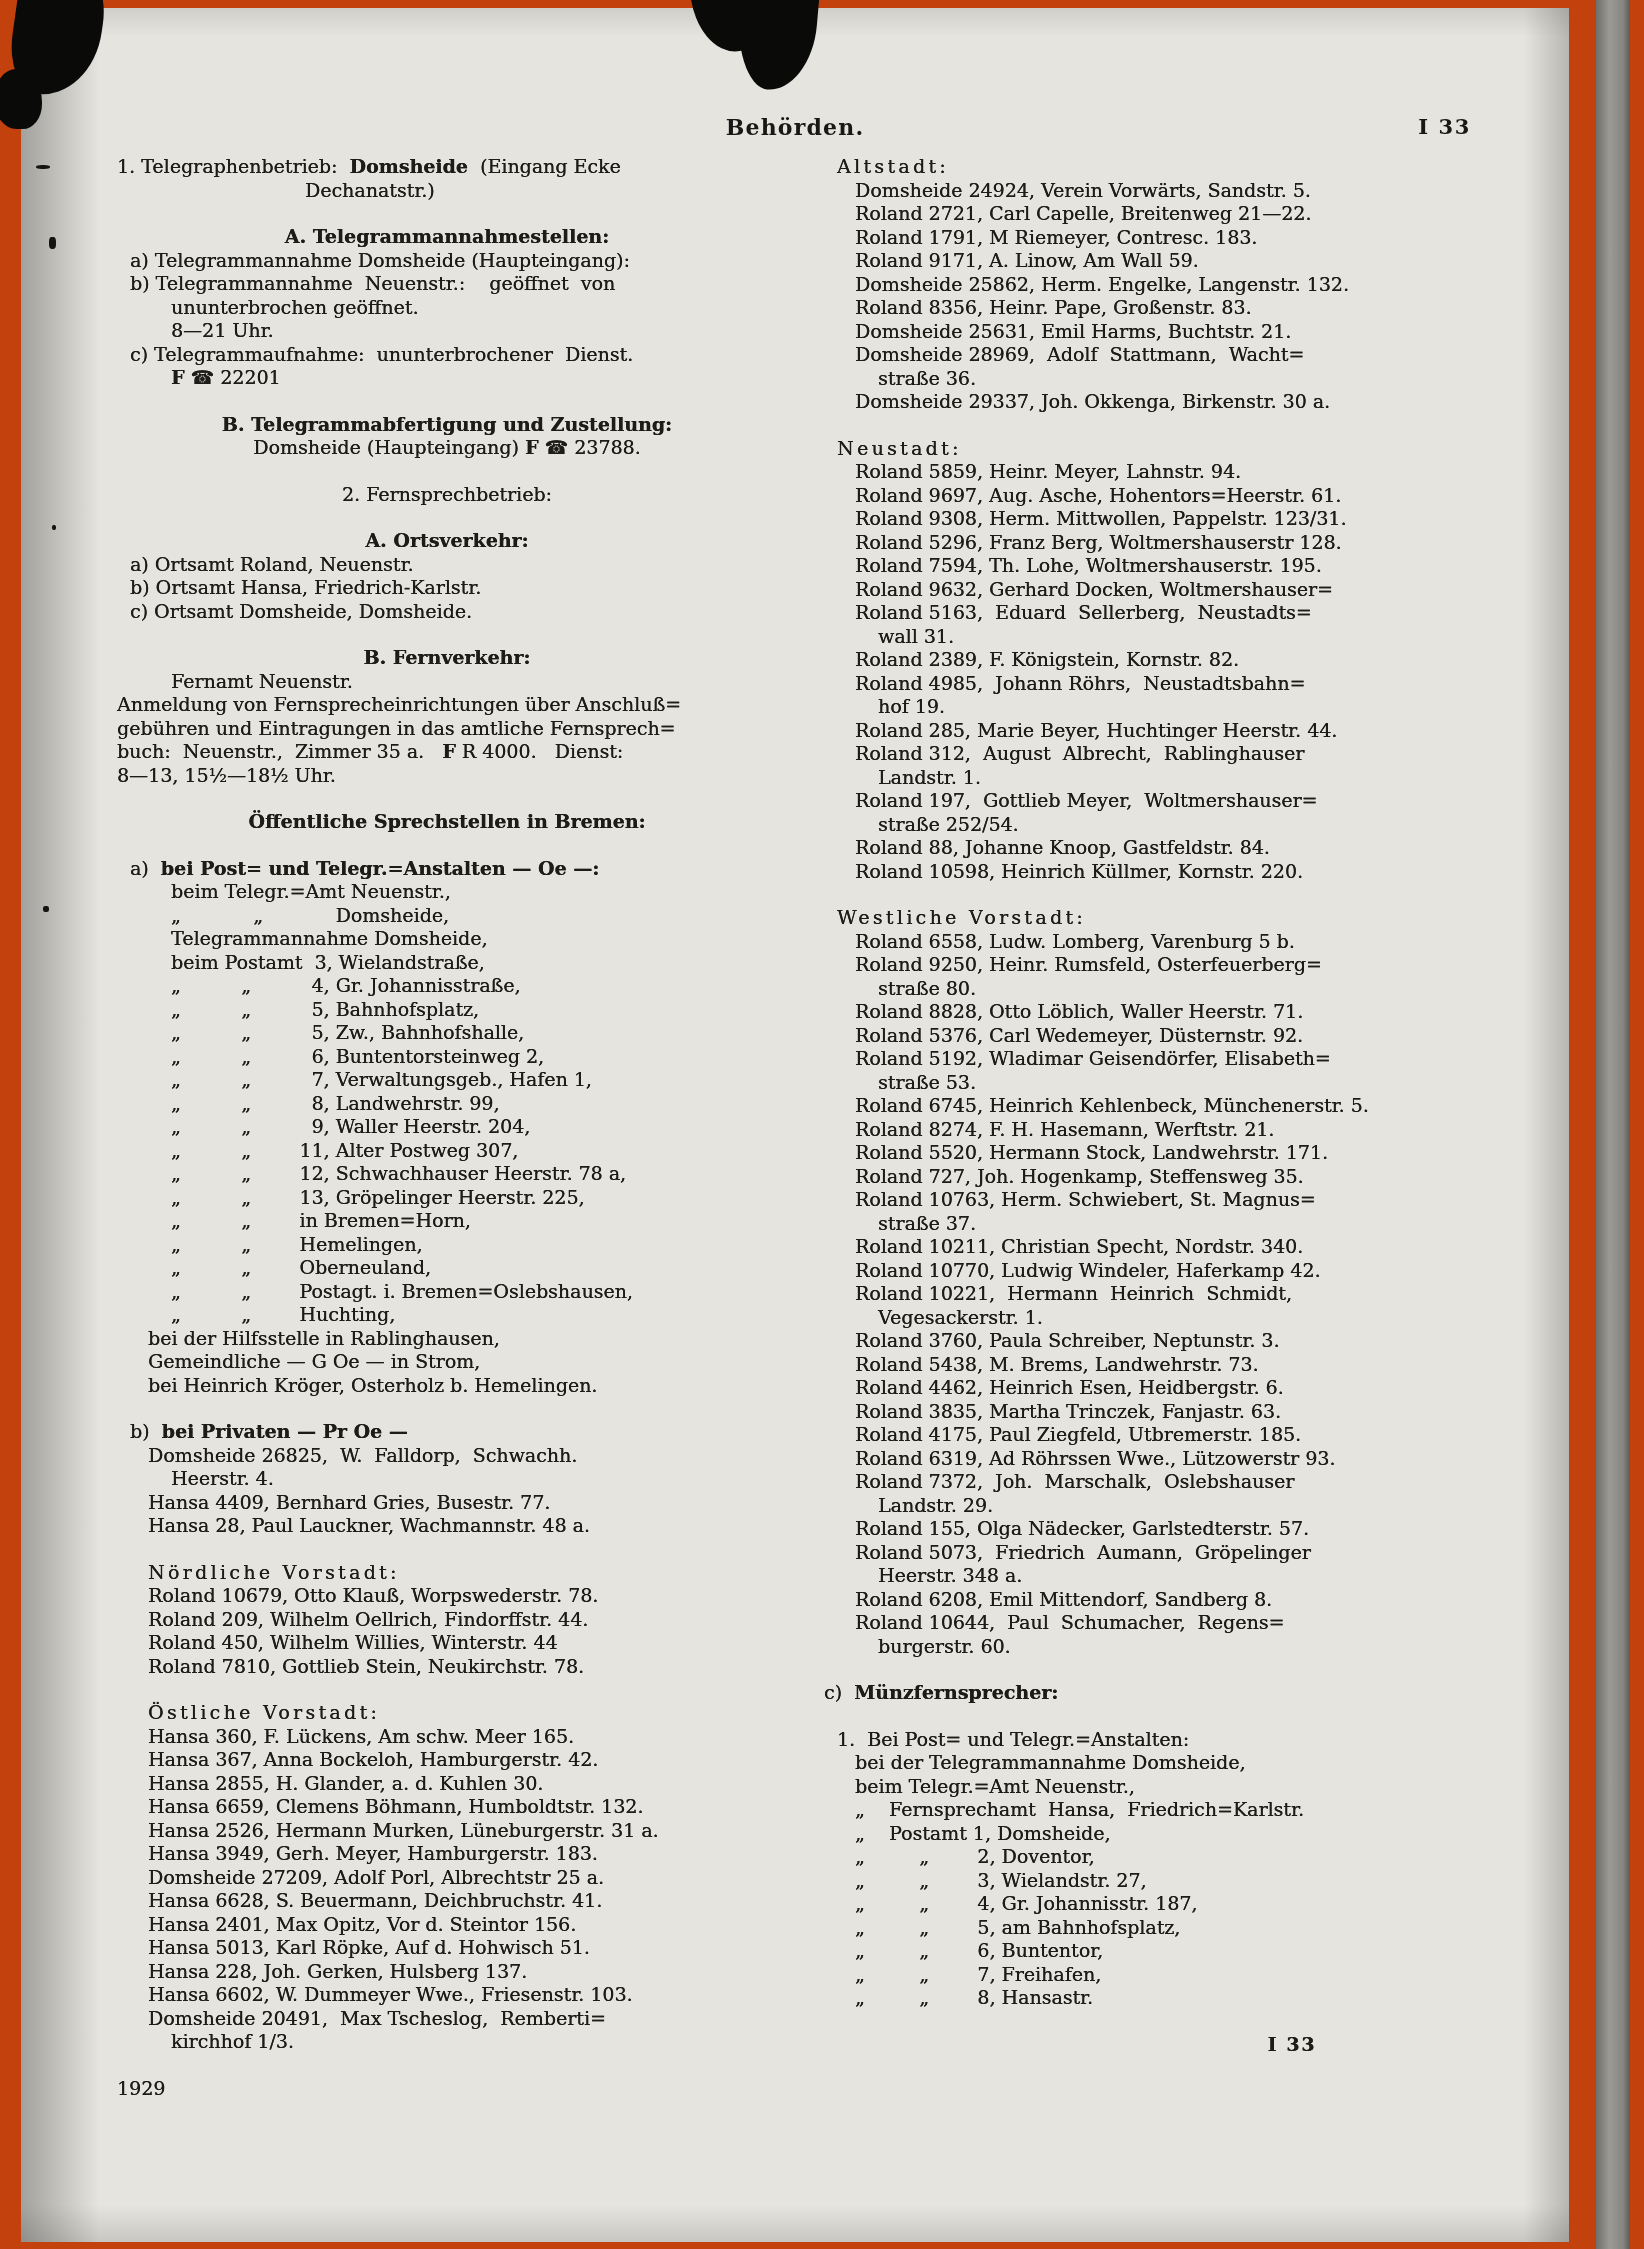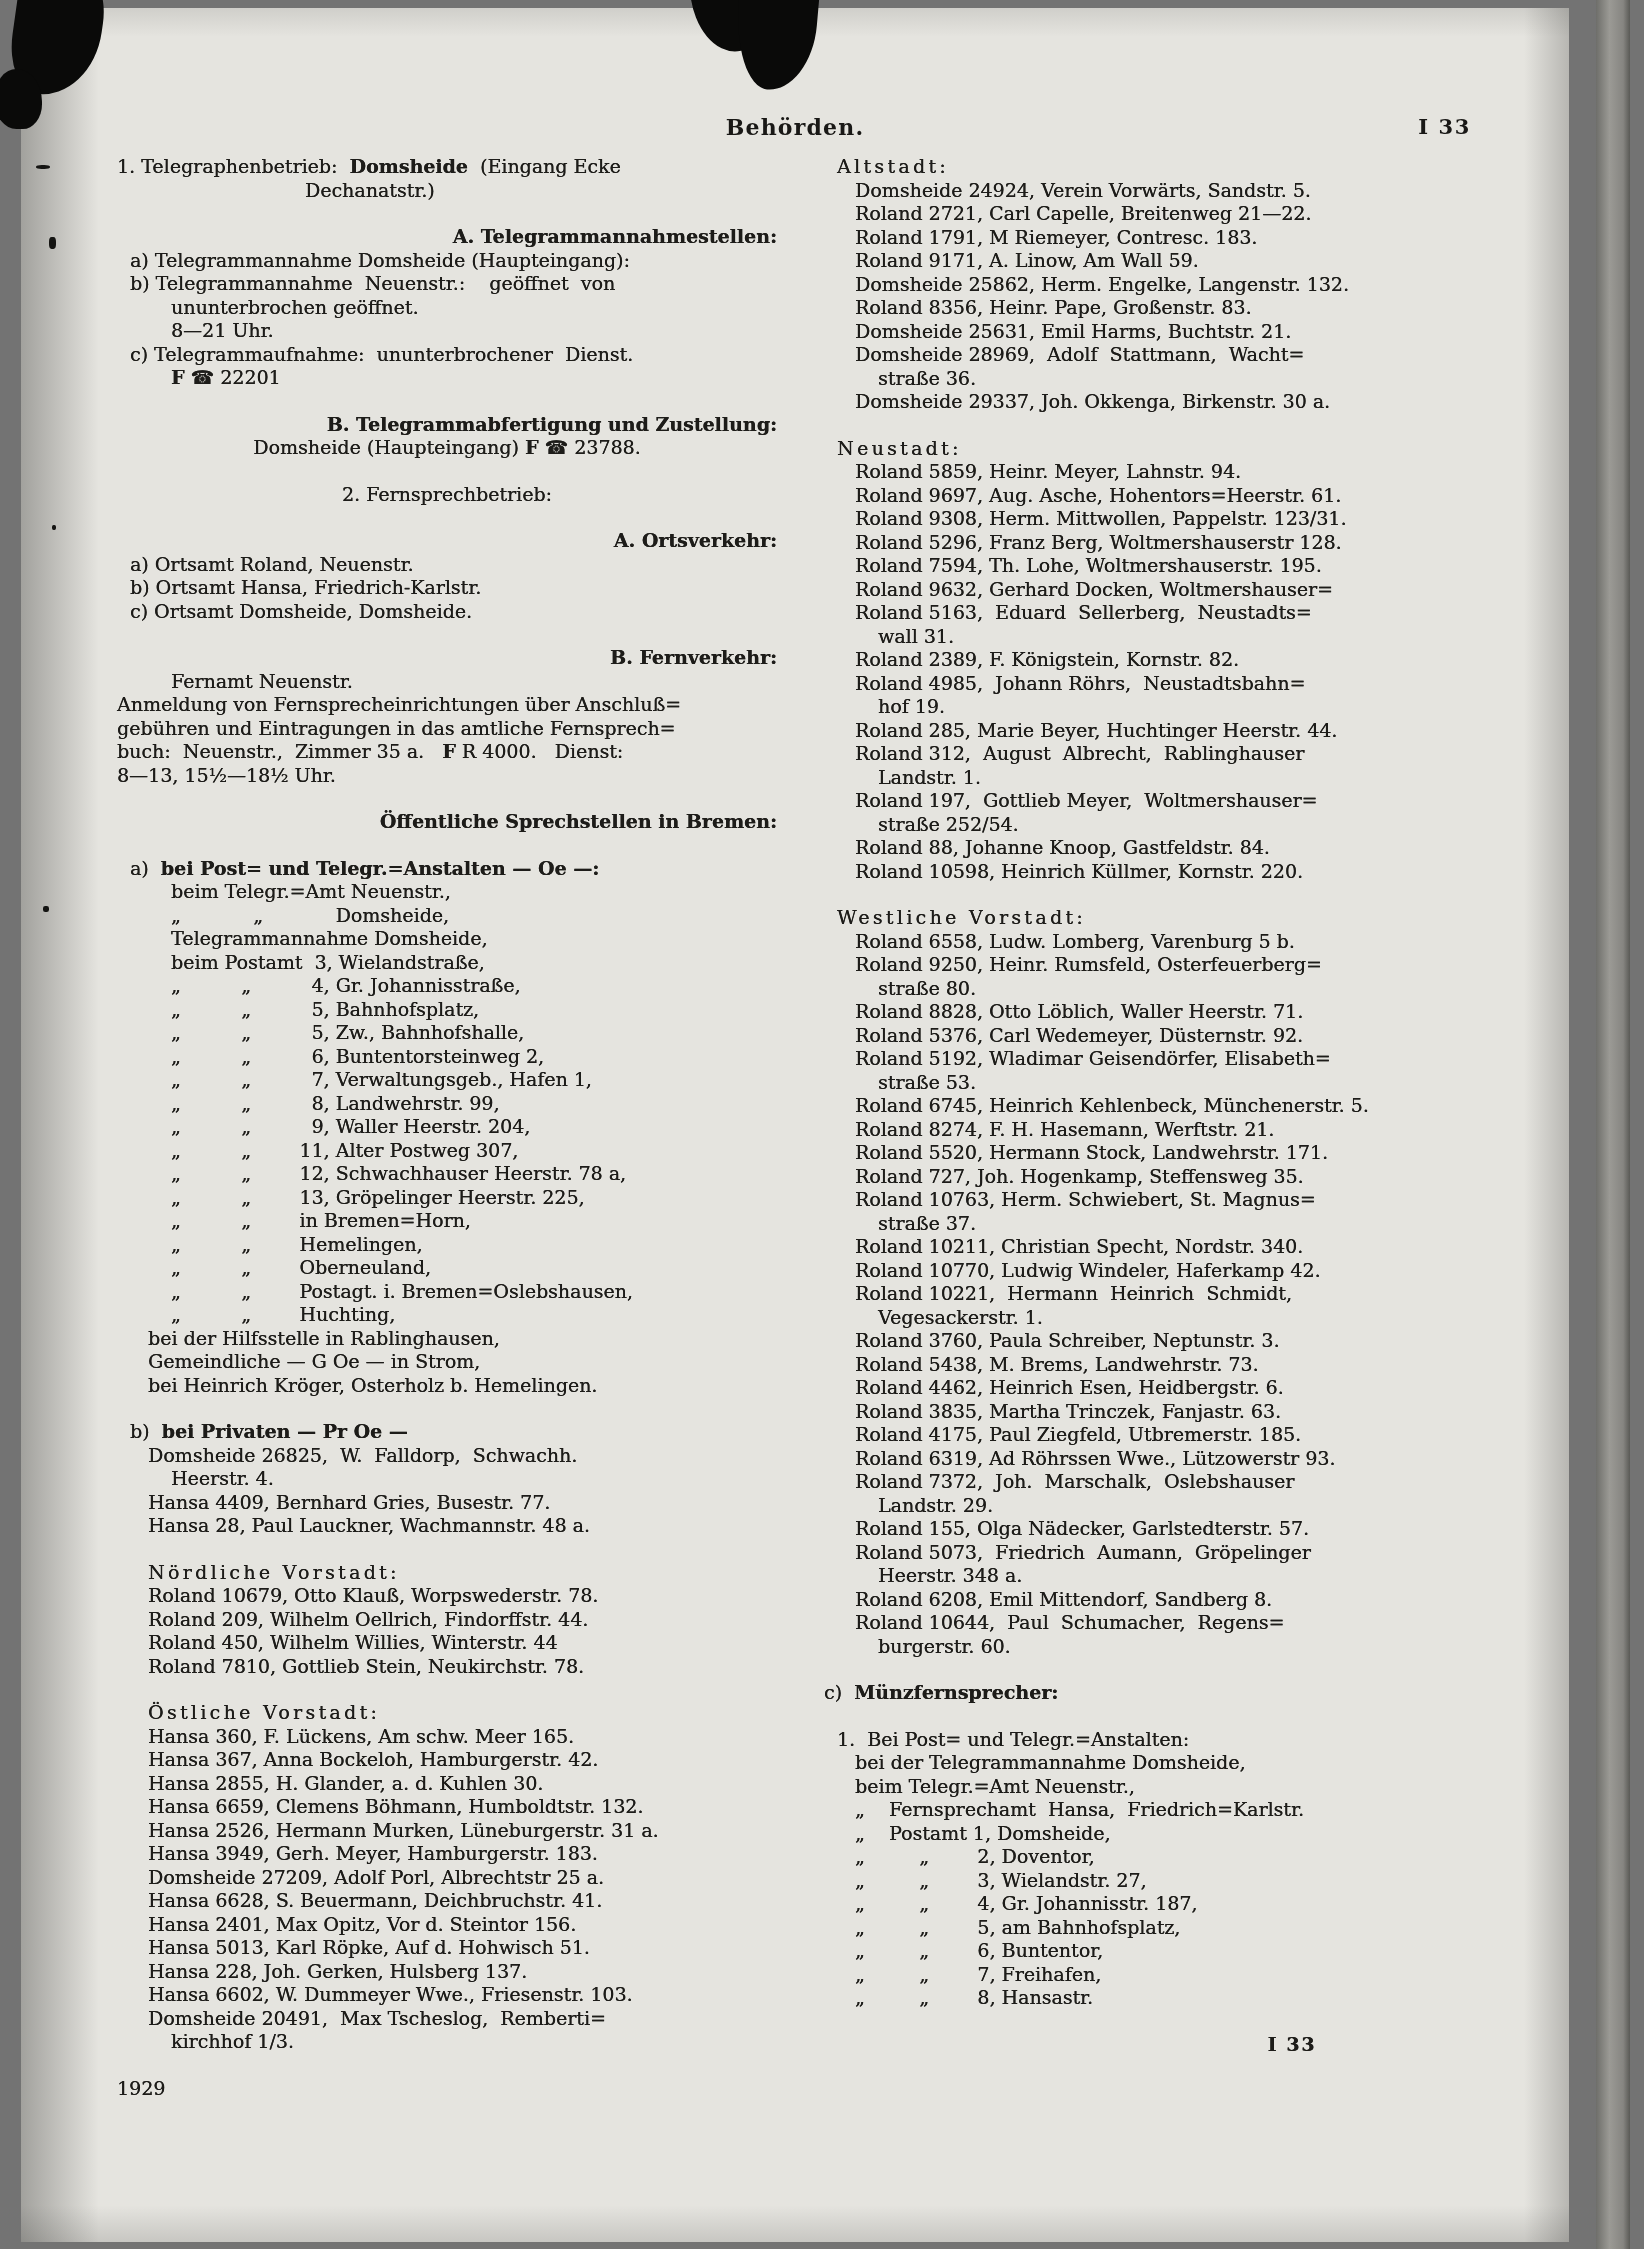--- a/index.html
+++ b/index.html
@@ -1,20 +1,20 @@
 <!DOCTYPE html>
 <html style="font-size:13px"><head>
 <meta charset="utf-8">
 <title>Behörden</title>
 <style>
   * { margin:0; padding:0; box-sizing:border-box; }
   html, body { background:#000; }
   .scan {
     position:relative; width:1644px; height:2250px;
-    background:#737373; overflow:hidden;
+    background:#c2410c; overflow:hidden;
     font-family:"DejaVu Serif", serif;
   }
   .page {
     position:absolute; left:21px; top:8.2px; width:1548px; height:2234px;
     background-color:#e5e4df;
     background-image:
       linear-gradient(90deg, rgba(20,20,18,.32), rgba(20,20,18,0) 78px),
       linear-gradient(270deg, rgba(20,20,18,.22), rgba(20,20,18,0) 45px),
       linear-gradient(0deg, rgba(20,20,18,.14), rgba(20,20,18,0) 37px),
       linear-gradient(180deg, rgba(20,20,18,.10), rgba(20,20,18,0) 29px);
@@ -27,21 +27,21 @@
   .ph-right { position:absolute; right:98px; font-size:21px; font-weight:bold; letter-spacing:1.6px; }
 
   .cols {
     position:absolute; top:147px; left:96px; right:85px;
     display:flex; gap:47px;
   }
   .col { flex:1; font-size:19px; line-height:23.5px; color:#1d1c19;
          text-shadow:0.2px 0 0 currentColor; }
   .ln { white-space:pre; }
   .c  { text-align:center; }
-  .b, b { font-weight:bold;text-align:right; }
+  .b, b { font-weight:bold; }
   .sp { letter-spacing:3.3px; }
   .i1 { padding-left:13px; }
   .i2 { padding-left:31px; }
   .i3 { padding-left:54px; }
   .i4 { padding-left:188px; }
   .mt { margin-top:23px; }
   .yr { text-align:left; padding-right:43px; }
   .pg { text-align:right; padding-right:168px; font-weight:bold; letter-spacing:1.6px; }
 
   .art { position:absolute; background:#0a0a09; }

